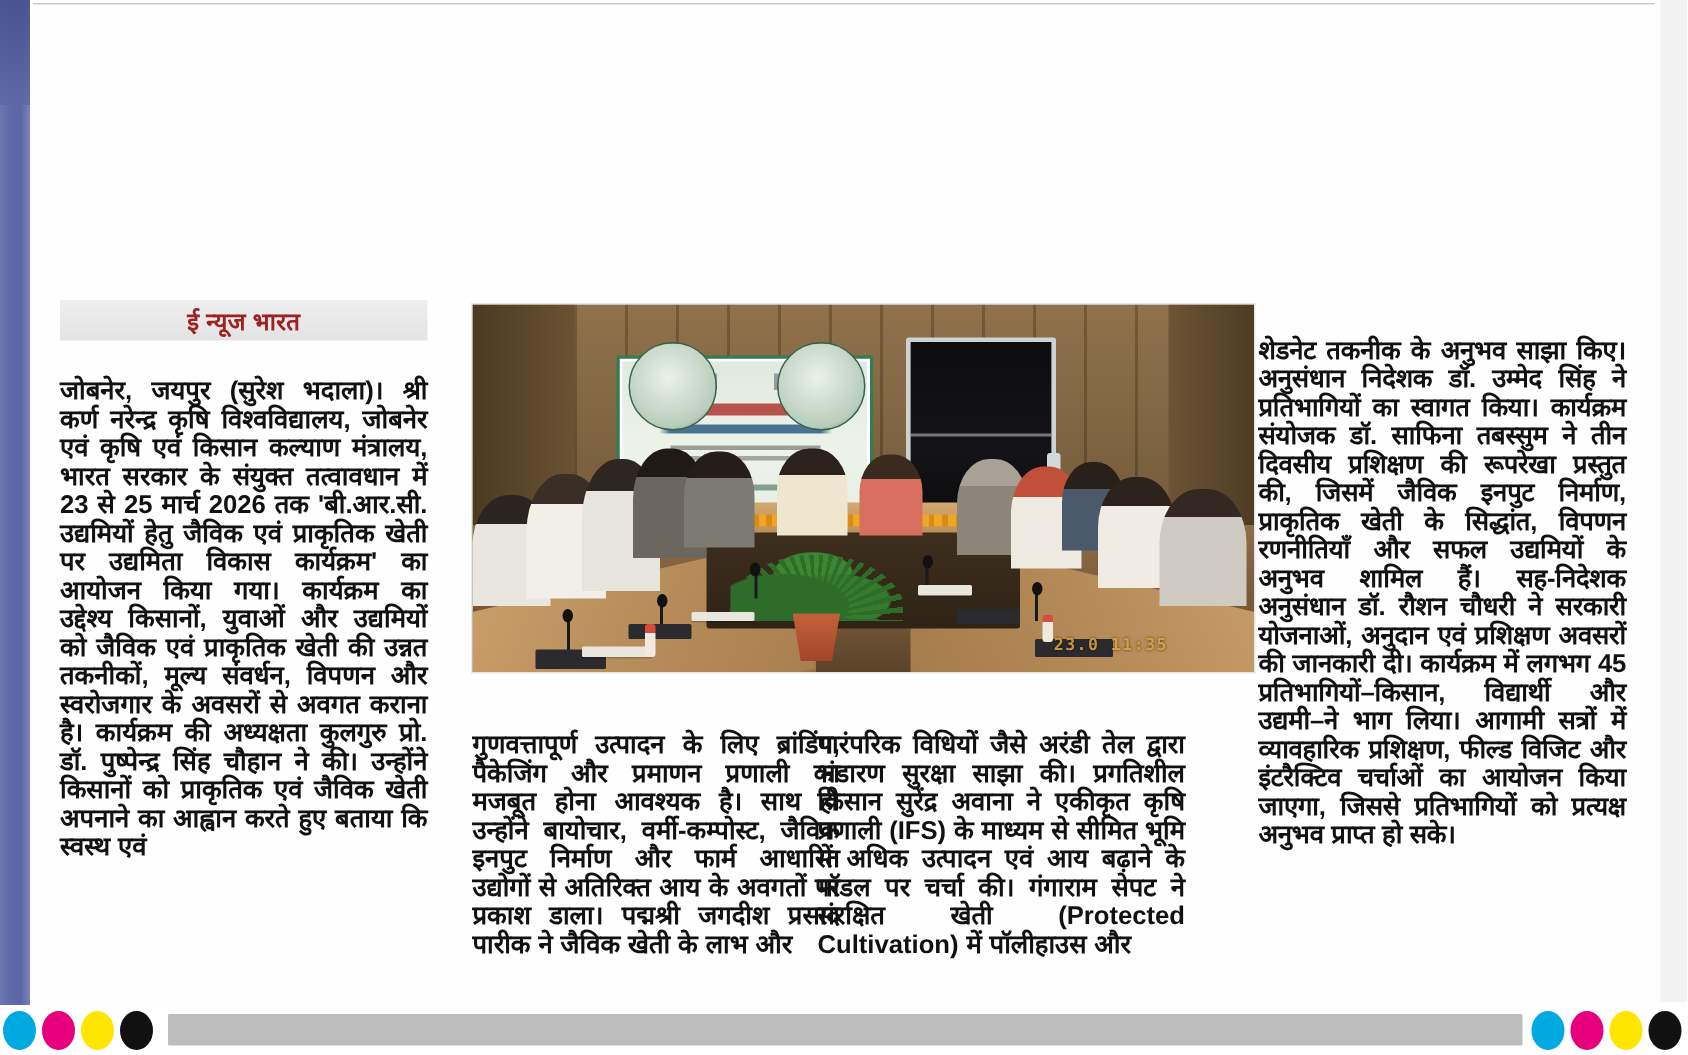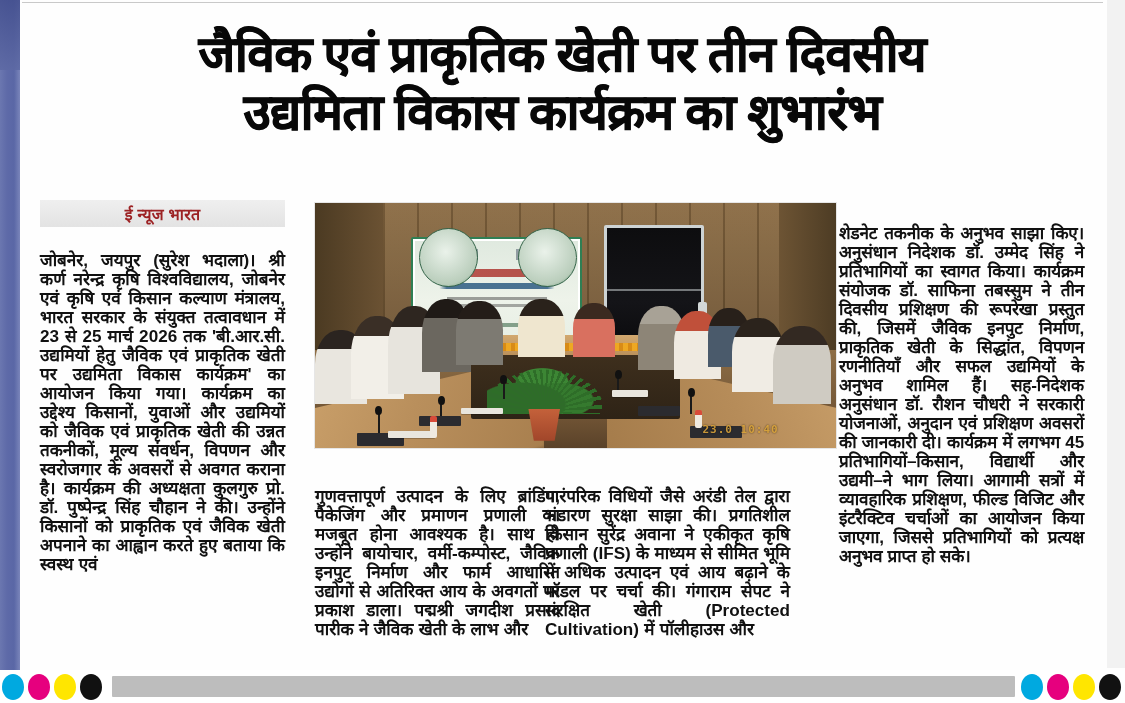--- a/index.html
+++ b/index.html
@@ -374,24 +374,20 @@
 </style>
 </head>
 <body>
 
 <div id="page">
 
   <div class="left-gutter-strip"></div>
   <div class="top-rule"></div>
   <div class="right-edge-strip"></div>
 
-  <div class="headline">
-    <span class="hl-line">जैविक एवं प्राकृतिक खेती पर तीन दिवसीय</span>
-    <span class="hl-line">उद्यमिता विकास कार्यक्रम का शुभारंभ</span>
-  </div>
 
   <div class="photo-wrap">
     <div class="photo">
       <div class="wall"></div>
       <div class="wall-dark-l"></div>
       <div class="wall-dark-r"></div>
 
       <div class="banner">
         <div class="banner-minilogos">
             <i></i>
@@ -445,21 +441,21 @@
       <div class="laptop" style="left:8%;  bottom:1%; width:9%; height:5%;"></div>
       <div class="laptop" style="left:20%; bottom:9%; width:8%; height:4%;"></div>
       <div class="laptop" style="left:62%; bottom:13%;width:8%; height:4%;"></div>
       <div class="laptop" style="left:72%; bottom:4%; width:10%;height:5%;"></div>
       <div class="papers" style="left:14%; bottom:4%; width:9%;  height:3%;"></div>
       <div class="papers" style="left:28%; bottom:14%;width:8%;  height:2.5%;"></div>
       <div class="papers" style="left:57%; bottom:21%;width:7%;  height:2.5%;"></div>
       <div class="bottle" style="left:22%; bottom:4%;  height:22px;"></div>
       <div class="bottle" style="left:73%; bottom:8%;  height:18px;"></div>
 
-      <div class="timestamp">23.0        10:40</div>
+      <div class="timestamp">23.0        11:35</div>
     </div>
   </div>
 
   <div class="cols">
 
     <div class="col col-1">
       <div class="byline-band">
         <span class="byline-text" style="color: rgb(156, 34, 36);">ई न्यूज भारत</span>
       </div>
       <div class="body-text">जोबनेर, जयपुर (सुरेश भदाला)। श्री कर्ण नरेन्द्र कृषि विश्वविद्यालय, जोबनेर एवं कृषि एवं किसान कल्याण मंत्रालय, भारत सरकार के संयुक्त तत्वावधान में 23 से 25 मार्च 2026 तक 'बी.आर.सी. उद्यमियों हेतु जैविक एवं प्राकृतिक खेती पर उद्यमिता विकास कार्यक्रम' का आयोजन किया गया। कार्यक्रम का उद्देश्य किसानों, युवाओं और उद्यमियों को जैविक एवं प्राकृतिक खेती की उन्नत तकनीकों, मूल्य संवर्धन, विपणन और स्वरोजगार के अवसरों से अवगत कराना है। कार्यक्रम की अध्यक्षता कुलगुरु प्रो. डॉ. पुष्पेन्द्र सिंह चौहान ने की। उन्होंने किसानों को प्राकृतिक एवं जैविक खेती अपनाने का आह्वान करते हुए बताया कि स्वस्थ एवं</div>

